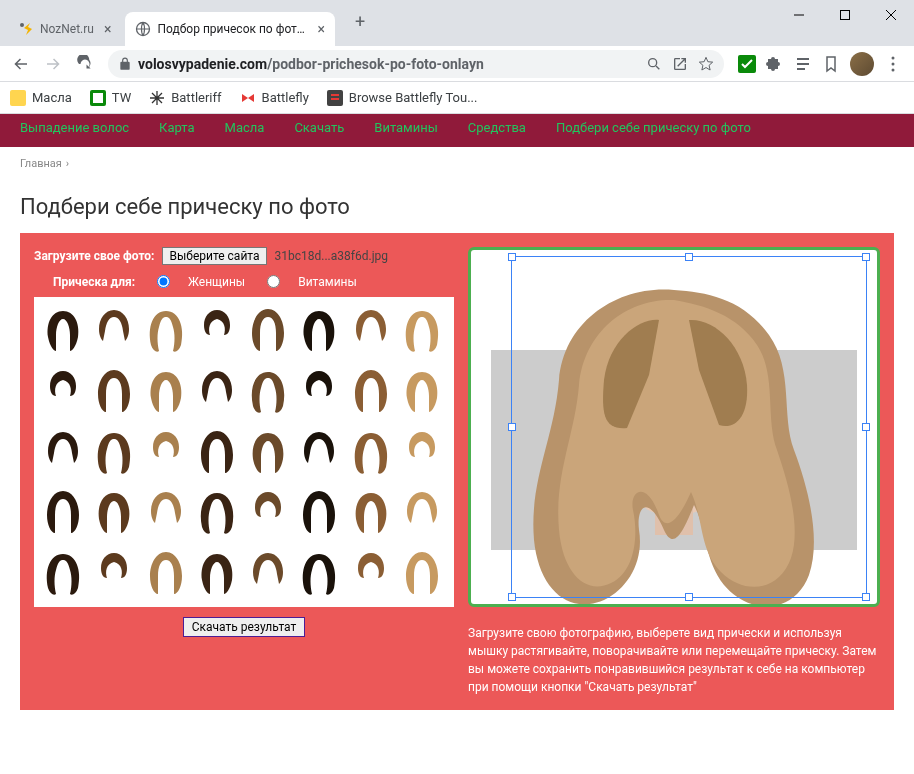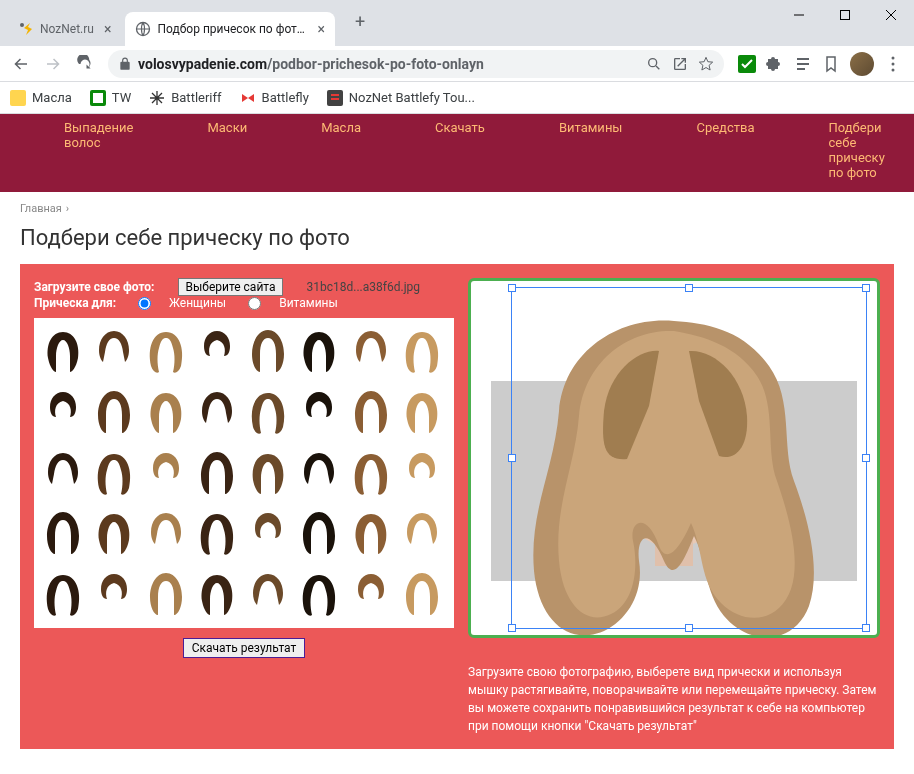--- a/index.html
+++ b/index.html
@@ -81,44 +81,44 @@
 .bookmark { display: flex; align-items: center; gap: 6px; cursor: pointer; }
 .bm-icon { width: 16px; height: 16px; }
 .content { height: calc(774px - 46px - 36px - 32px); overflow: hidden; background: #fff; }
 .site-nav {
   background: #901a3a;
   color: #fff;
   padding: 4px 20px 10px;
   font-size: 13px;
 }
 .site-nav-row { display: flex; gap: 30px; padding: 2px 0; }
-.site-nav a { color: #fdba74; text-decoration: none; margin-left: 44px; }
+.site-nav a { color: #22c55e; text-decoration: none; }
 .page-body { padding: 10px 20px; }
-.breadcrumb { font-size: 11px; color: #888; margin-bottom: 10px; display: flex; gap: 4px; align-items: center;}
+.breadcrumb { font-size: 11px; color: #888; margin-bottom: 24px; display: flex; gap: 4px; align-items: center;}
 .page-title { font-size: 22px; font-weight: 400; color: #333; margin-bottom: 14px; }
 .red-panel {
   background: #ec5858;
   padding: 14px;
   display: flex;
   gap: 14px;
   align-items: flex-start;
 }
 .left-col { flex: 0 0 420px; }
-.upload-row { color: #fff; font-size: 12px; font-weight: bold; display: flex; align-items: center; gap: 24px; }
+.upload-row { color: #fff; font-size: 12px; font-weight: bold; display: flex; align-items: center; gap: 8px; margin-bottom: 10px; }
 .file-btn {
   background: #efefef;
   color: #000;
   border: 1px solid #767676;
   padding: 1px 6px;
   font-size: 12px;
   font-family: inherit;
   font-weight: normal;
 }
 .filename { font-weight: normal; color: #444; font-size: 12px;}
-.gender-row { color: #fff; font-size: 12px; font-weight: bold; display: flex; align-items: flex-end; gap: 16px; margin-bottom: 8px; }
+.gender-row { color: #fff; font-size: 12px; font-weight: bold; display: flex; align-items: flex-start; gap: 16px; margin-bottom: 8px; margin-left: 19px; }
 .gender-row input { margin: 0 2px 0 6px; }
 .gender-row label { font-weight: normal; }
 .hair-grid {
   background: #fff;
   padding: 6px;
   display: grid;
   grid-template-columns: repeat(8, 1fr);
   gap: 6px 2px;
   height: 310px;
   overflow-y: scroll;
@@ -180,21 +180,21 @@
 .sel-box {
   position: absolute;
   border: 1px solid #3b82f6;
   top: 6px; left: 40px; right: 10px; bottom: 6px;
 }
 .sel-handle { position: absolute; width: 8px; height: 8px; background: #fff; border: 1px solid #3b82f6; }
 .instructions {
   color: #fff;
   font-size: 12px;
   line-height: 1.5;
-  margin-top: 25px;
+  margin-top: 17px;
 }
 </style>
 </head>
 <body>
 
 <div class="titlebar">
   <div class="tab">
     <span class="tab-favicon">
       <svg viewBox="0 0 16 16">
           <path d="M12 2l-2 4 4 2-6 6 2-5-4-2z" fill="#f4b400"></path>
@@ -326,29 +326,29 @@
       <svg class="bm-icon" viewBox="0 0 16 16">
         <path d="M2 4l6 4-6 4zM14 4l-6 4 6 4z" fill="#e53935"></path>
       </svg>
       <span>Battlefly</span>
     </div>
   <div class="bookmark">
       <svg class="bm-icon" viewBox="0 0 16 16">
         <rect width="16" height="16" fill="#424242" rx="2"></rect>
         <path d="M4 4h8v2H4zM4 8h8v2H4z" fill="#e53935"></path>
       </svg>
-      <span>NozNet Battlefy Tou...</span>
+      <span>Browse Battlefly Tou...</span>
     </div>
 </div>
 
 <div class="content">
   <div class="site-nav">
     <div class="site-nav-row">
       <a>Выпадение волос</a>
-      <a>Маски</a>
+      <a>Карта</a>
       <a>Масла</a>
       <a>Скачать</a>
       <a>Витамины</a>
       <a>Средства</a>
       <a>Подбери себе прическу по фото</a>
     </div>
   </div>
 
   <div class="page-body">
     <div class="breadcrumb">

